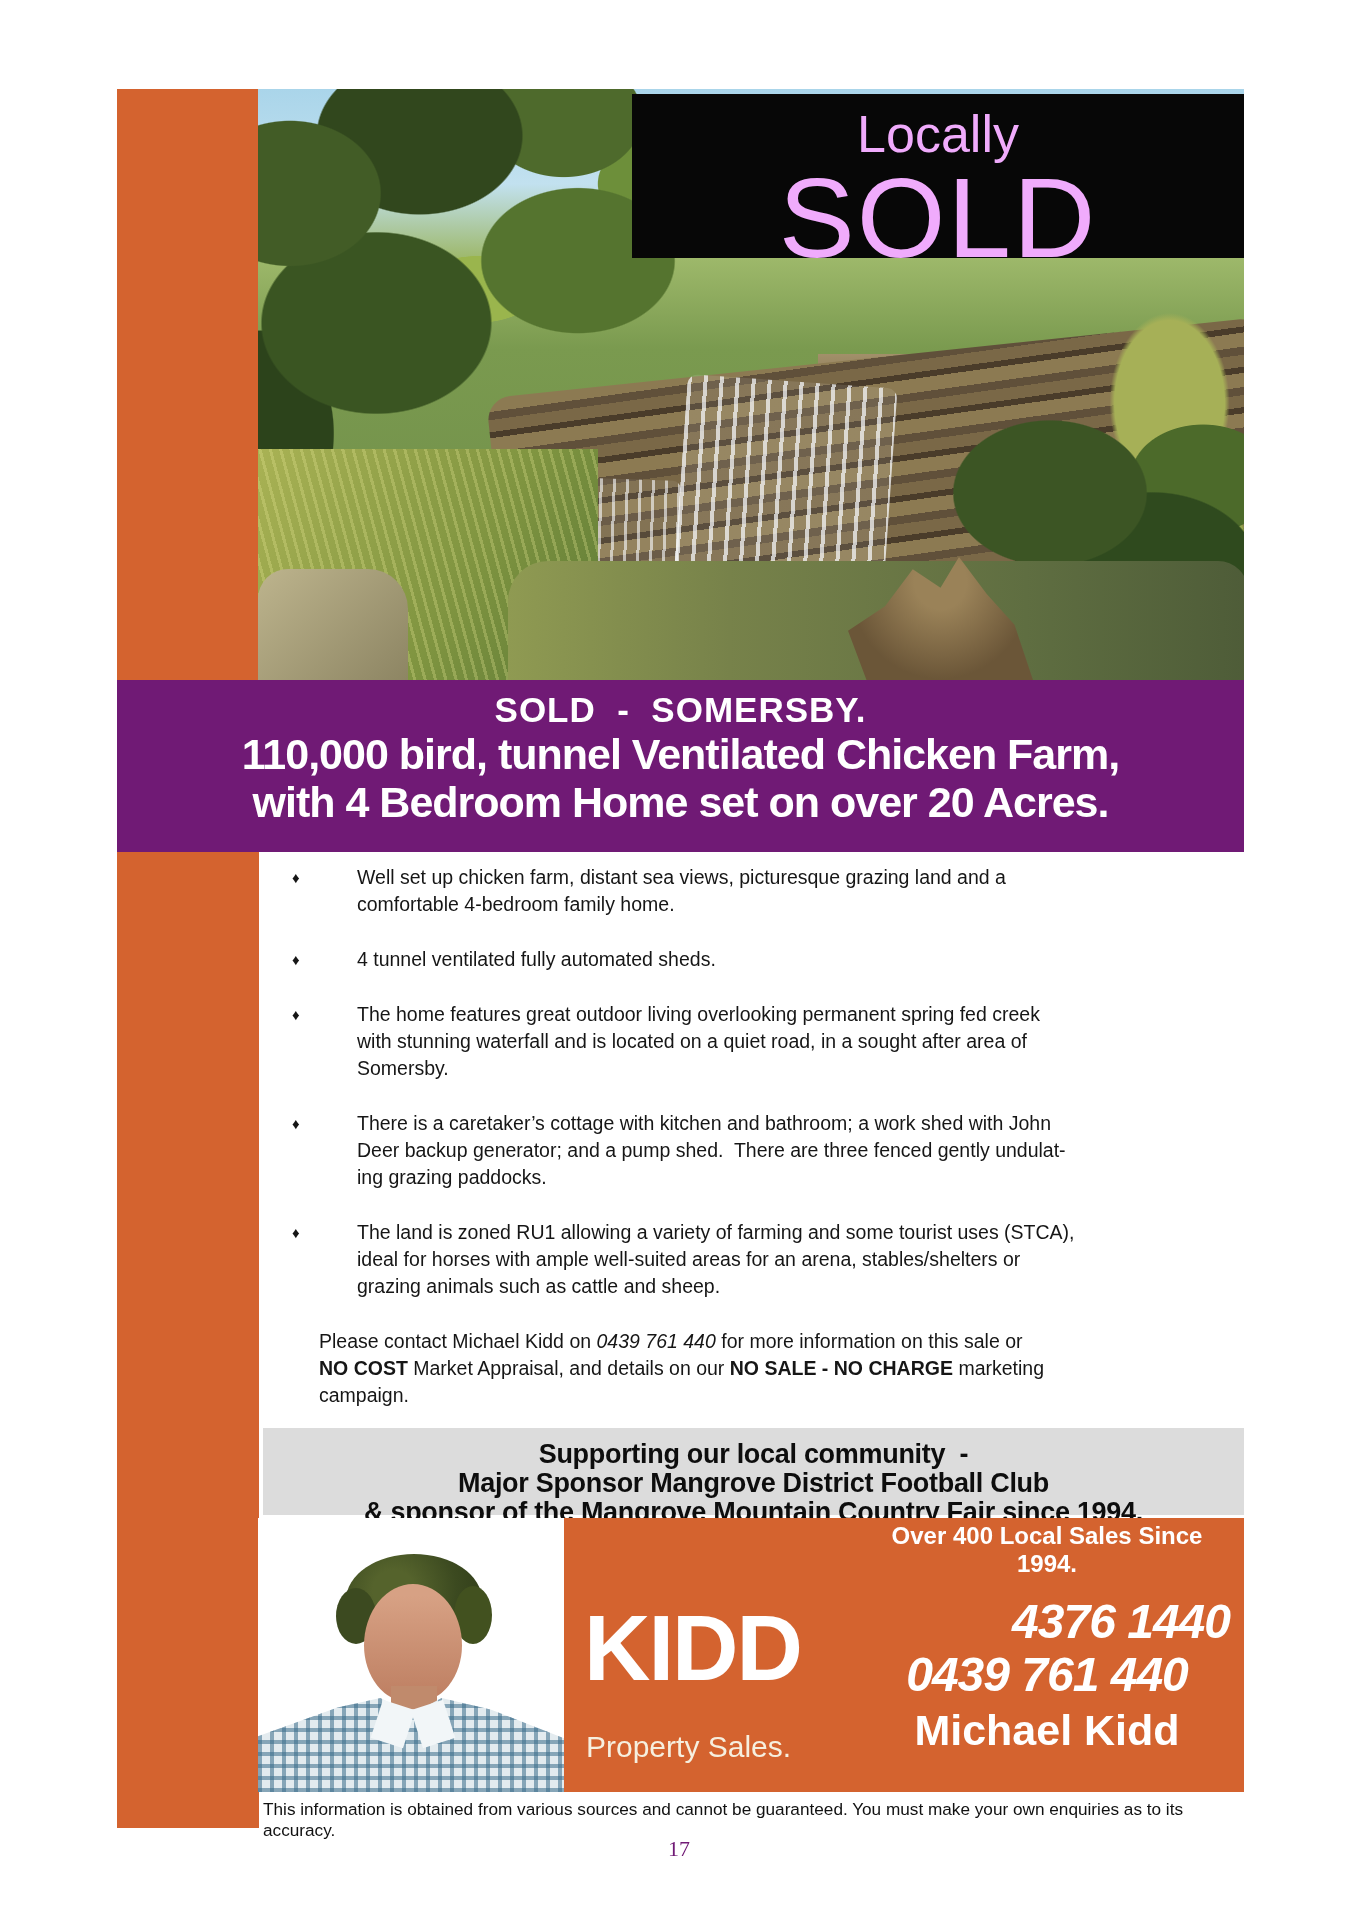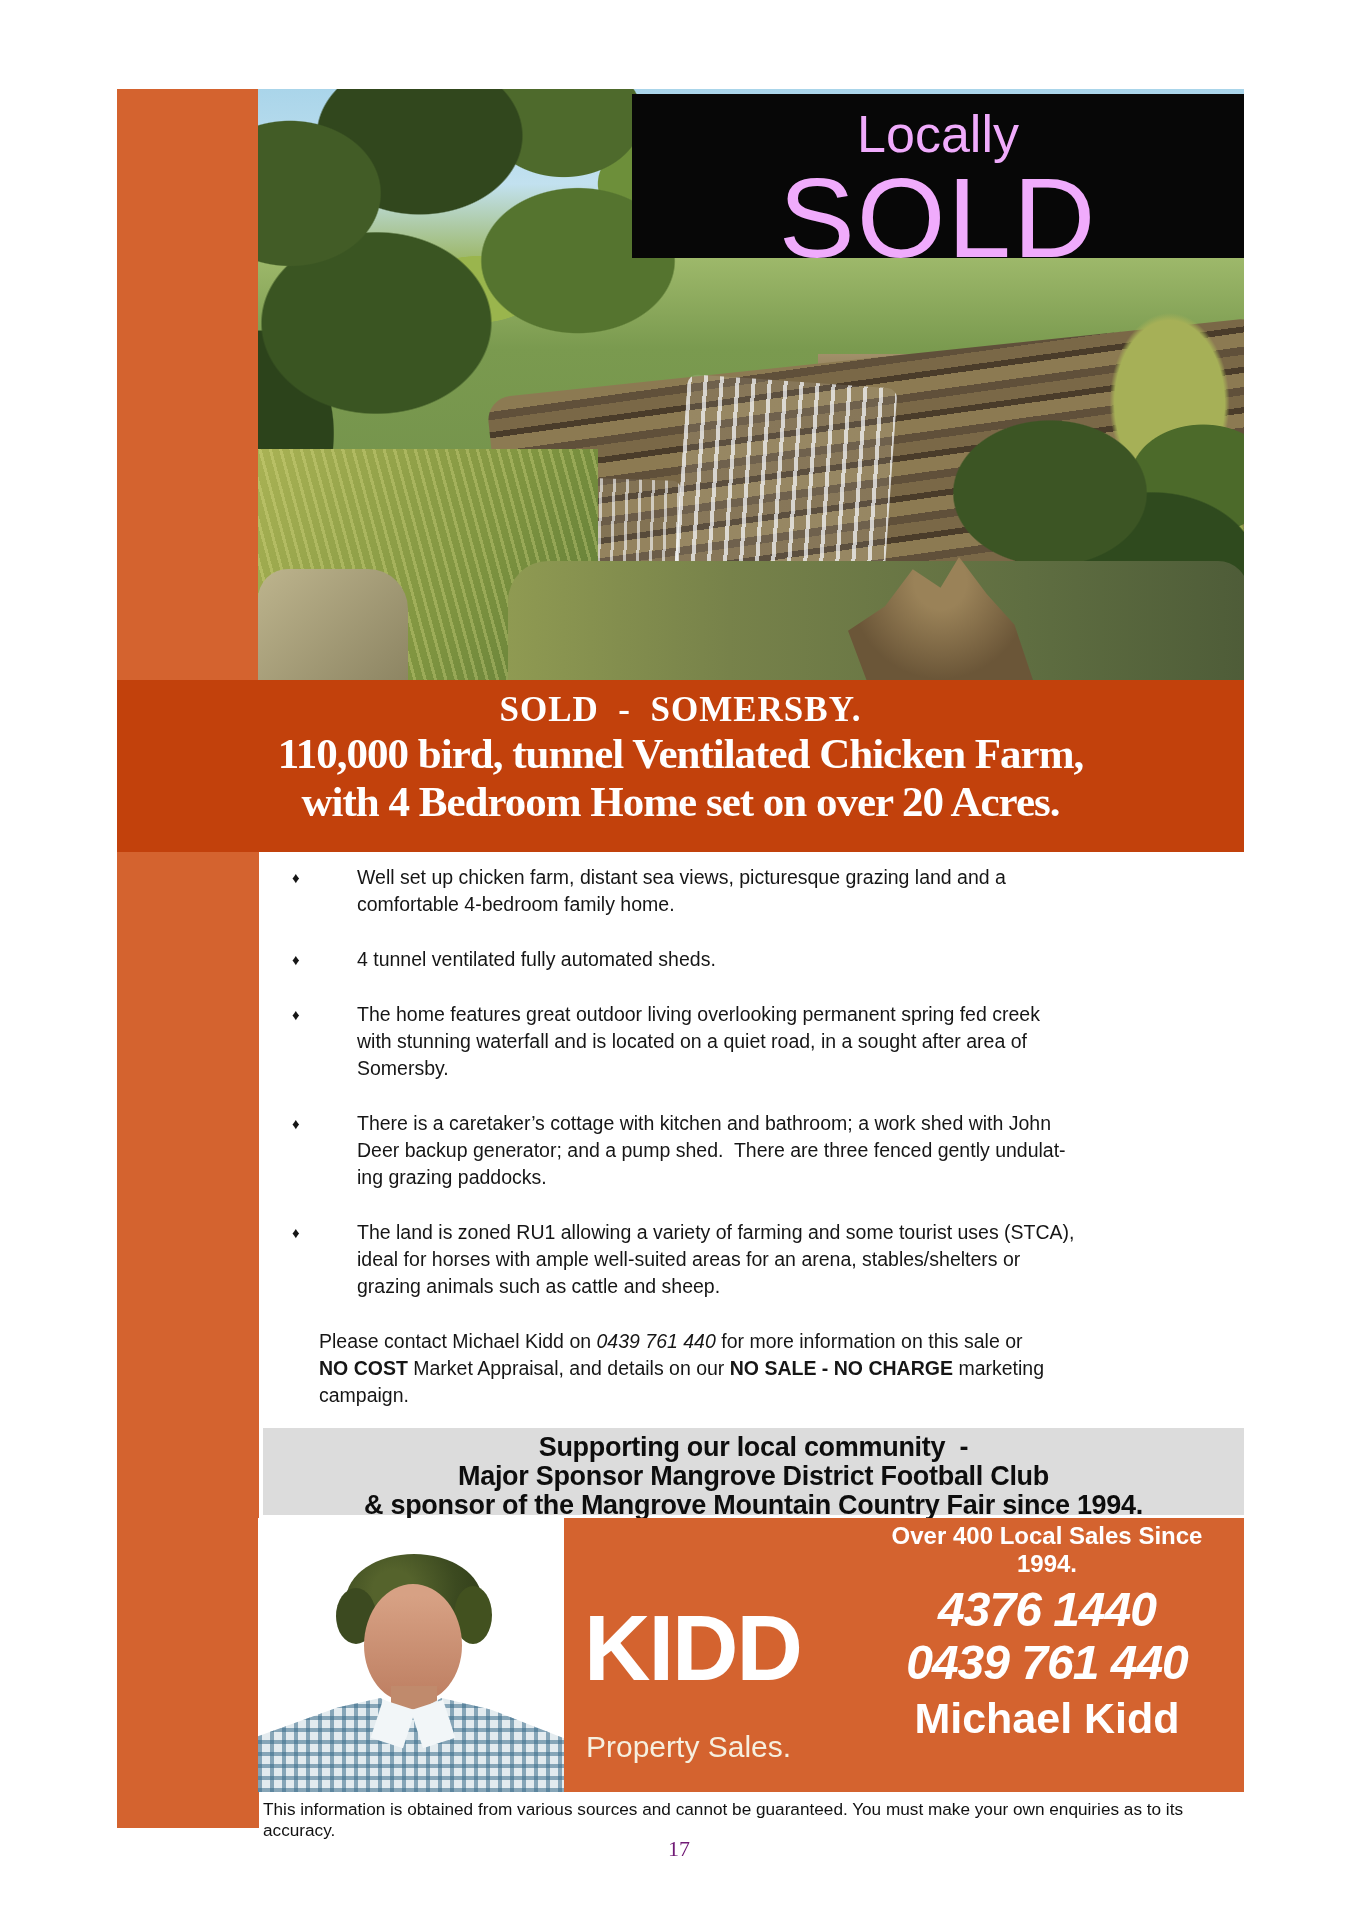--- a/index.html
+++ b/index.html
@@ -54,22 +54,22 @@
     clip-path:polygon(10% 100%,0 60%,20% 40%,35% 10%,50% 25%,60% 0,75% 30%,90% 55%,100% 100%);
     background:radial-gradient(ellipse at 50% 20%,#9a8258 20%,#6b5638 70%);}
 
   
   .badge{position:absolute;left:632px;top:94px;width:612px;height:164px;background:#070707;
          color:#f0abfc;text-align:center;}
   .badge-line1{padding-top:12px;font-size:52px;line-height:56px;}
   .badge-line2{font-size:114px;line-height:112px;letter-spacing:2px;}
 
   
-  .banner{position:absolute;left:117px;top:680px;width:1127px;height:172px;background:#c2410c;
-          color:#fff;text-align:center;font-weight:bold;font-family:Liberation Serif, serif;}
+  .banner{position:absolute;left:117px;top:680px;width:1127px;height:172px;background:#701a75;
+          color:#fff;text-align:center;font-weight:bold;}
   .banner div{white-space:pre-wrap;}
   .banner-line1{padding-top:10px;font-size:35px;line-height:40px;letter-spacing:1px;}
   .banner-line2{font-size:43px;line-height:48px;letter-spacing:-1px;}
   .banner-line3{font-size:43px;line-height:48px;letter-spacing:-1px;}
 
   
   .bullets{position:absolute;left:283px;top:864px;width:965px;color:#161616;}
   .bullet-row{display:flex;margin-bottom:28px;}
   .bullet-glyph{width:65px;flex:0 0 65px;padding-left:9px;font-size:15px;line-height:27px;}
   .bullet-text{font-size:19.5px;line-height:27px;white-space:pre-wrap;}
@@ -77,21 +77,21 @@
   
   .contact{position:absolute;left:283px;top:1328px;width:830px;font-size:19.5px;line-height:27px;
            color:#161616;white-space:pre-wrap;margin-left:36px;}
   .contact .b{font-weight:bold;}
   .contact .i{font-style:italic;}
 
   
   .sponsor{position:absolute;left:263px;top:1428px;width:981px;height:87px;background:#dcdcdc;
            text-align:center;font-weight:bold;color:#0d0d0d;letter-spacing:-0.3px;}
   .sponsor div{font-size:27px;line-height:29px;white-space:pre-wrap;}
-  .sponsor .s1{padding-top:5px;}
+  .sponsor .s1{padding-top:12px;}
 
   
   .footer-white{position:absolute;left:258px;top:1518px;width:306px;height:274px;background:#ffffff;overflow:hidden;}
   .po{position:absolute;}
   .po-hair{left:88px;top:36px;width:136px;height:92px;border-radius:50%;
     background:radial-gradient(circle at 35% 40%,#55632c 20%,#3c4a20 60%,#2e3a18 100%);}
   .po-hair2{left:78px;top:70px;width:40px;height:56px;border-radius:50%;background:#3c4a20;}
   .po-hair3{left:196px;top:68px;width:38px;height:58px;border-radius:50%;background:#42511f;}
   .po-face{left:106px;top:66px;width:98px;height:118px;border-radius:50% 50% 46% 46%/52% 52% 48% 48%;
     background:linear-gradient(180deg,#d7a184 10%,#c08265 90%);}
@@ -104,21 +104,21 @@
       repeating-linear-gradient(0deg,rgba(58,108,138,.55) 0 4px,rgba(0,0,0,0) 4px 12px);}
   .po-collar-l{left:118px;top:186px;width:34px;height:40px;background:#f2f6f8;transform:rotate(18deg);}
   .po-collar-r{left:158px;top:186px;width:34px;height:40px;background:#f2f6f8;transform:rotate(-18deg);}
 
   .footer-orange{position:absolute;left:564px;top:1518px;width:680px;height:274px;background:#d4632f;color:#fff;}
   .brand{position:absolute;left:20px;top:84px;font-size:92px;font-weight:bold;letter-spacing:-2px;line-height:92px;}
   .brand-sub{position:absolute;left:22px;top:212px;font-size:30px;color:#f6efdf;}
   .fo-col{position:absolute;left:300px;top:4px;width:366px;text-align:center;}
   .fo-tag{font-size:24px;line-height:28px;font-weight:bold;}
   .fo-phone{font-size:48px;line-height:53px;font-weight:bold;font-style:italic;letter-spacing:-1px;}
-  .fo-phone.p1{margin-top:5px;}
+  .fo-phone.p1{margin-top:17px;text-align:right;}
   .fo-name{font-size:43px;line-height:50px;font-weight:bold;margin-top:4px;}
 
   
   .disclaimer{position:absolute;left:263px;top:1799px;width:981px;font-size:17.2px;line-height:21px;color:#111;}
   .pageno{position:absolute;left:0;top:1836px;width:1358px;text-align:center;
           font-family:"Liberation Serif",serif;font-size:22px;color:#701a75;}
 </style>
 </head>
 <body>
 

